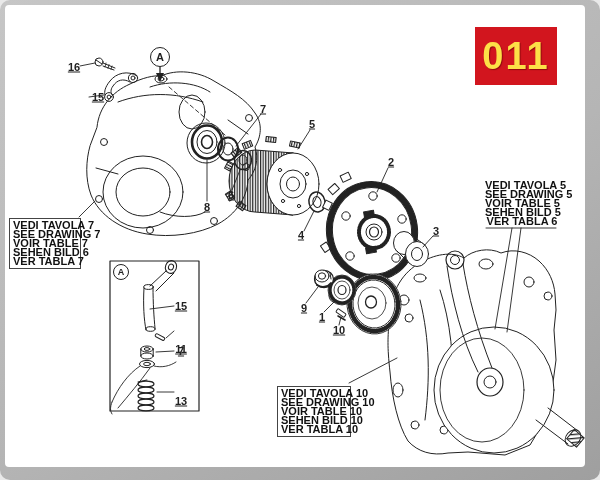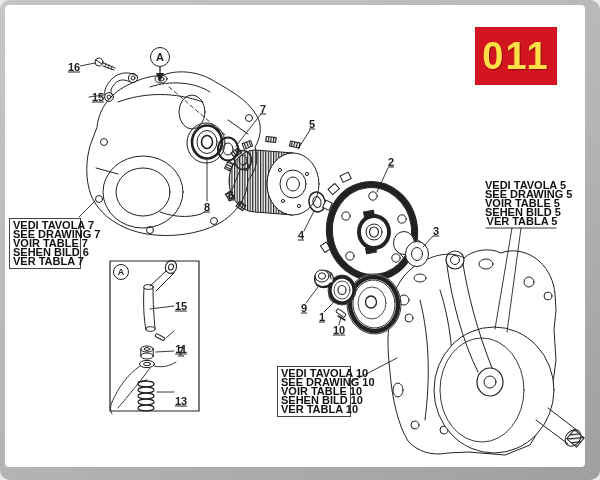--- a/index.html
+++ b/index.html
@@ -314,24 +314,24 @@
       <div>VOIR TABLE 7</div>
       <div>SEHEN BILD 6</div>
       <div>VER TABLA 7</div>
     </div>
 
     <div class="refbox center" style="left:482px;top:179px;width:74px;">
       <div>VEDI TAVOLA 5</div>
       <div>SEE DRAWING 5</div>
       <div>VOIR TABLE 5</div>
       <div>SEHEN BILD 5</div>
-      <div>VER TABLA 5</div>
+      <div>VER TABLA 6</div>
     </div>
 
-    <div class="refbox bordered right" style="left:277px;top:366px;width:66px;">
+    <div class="refbox bordered right" style="left:277px;top:386px;width:66px;">
       <div>VEDI TAVOLA 10</div>
       <div>SEE DRAWING 10</div>
       <div>VOIR TABLE 10</div>
       <div>SEHEN BILD 10</div>
       <div>VER TABLA 10</div>
     </div>
 
     <div class="co" style="left:74px;top:67px;">16</div>
     <div class="co" style="left:98px;top:97px;">15</div>
     <div class="co" style="left:263px;top:109px;">7</div>

